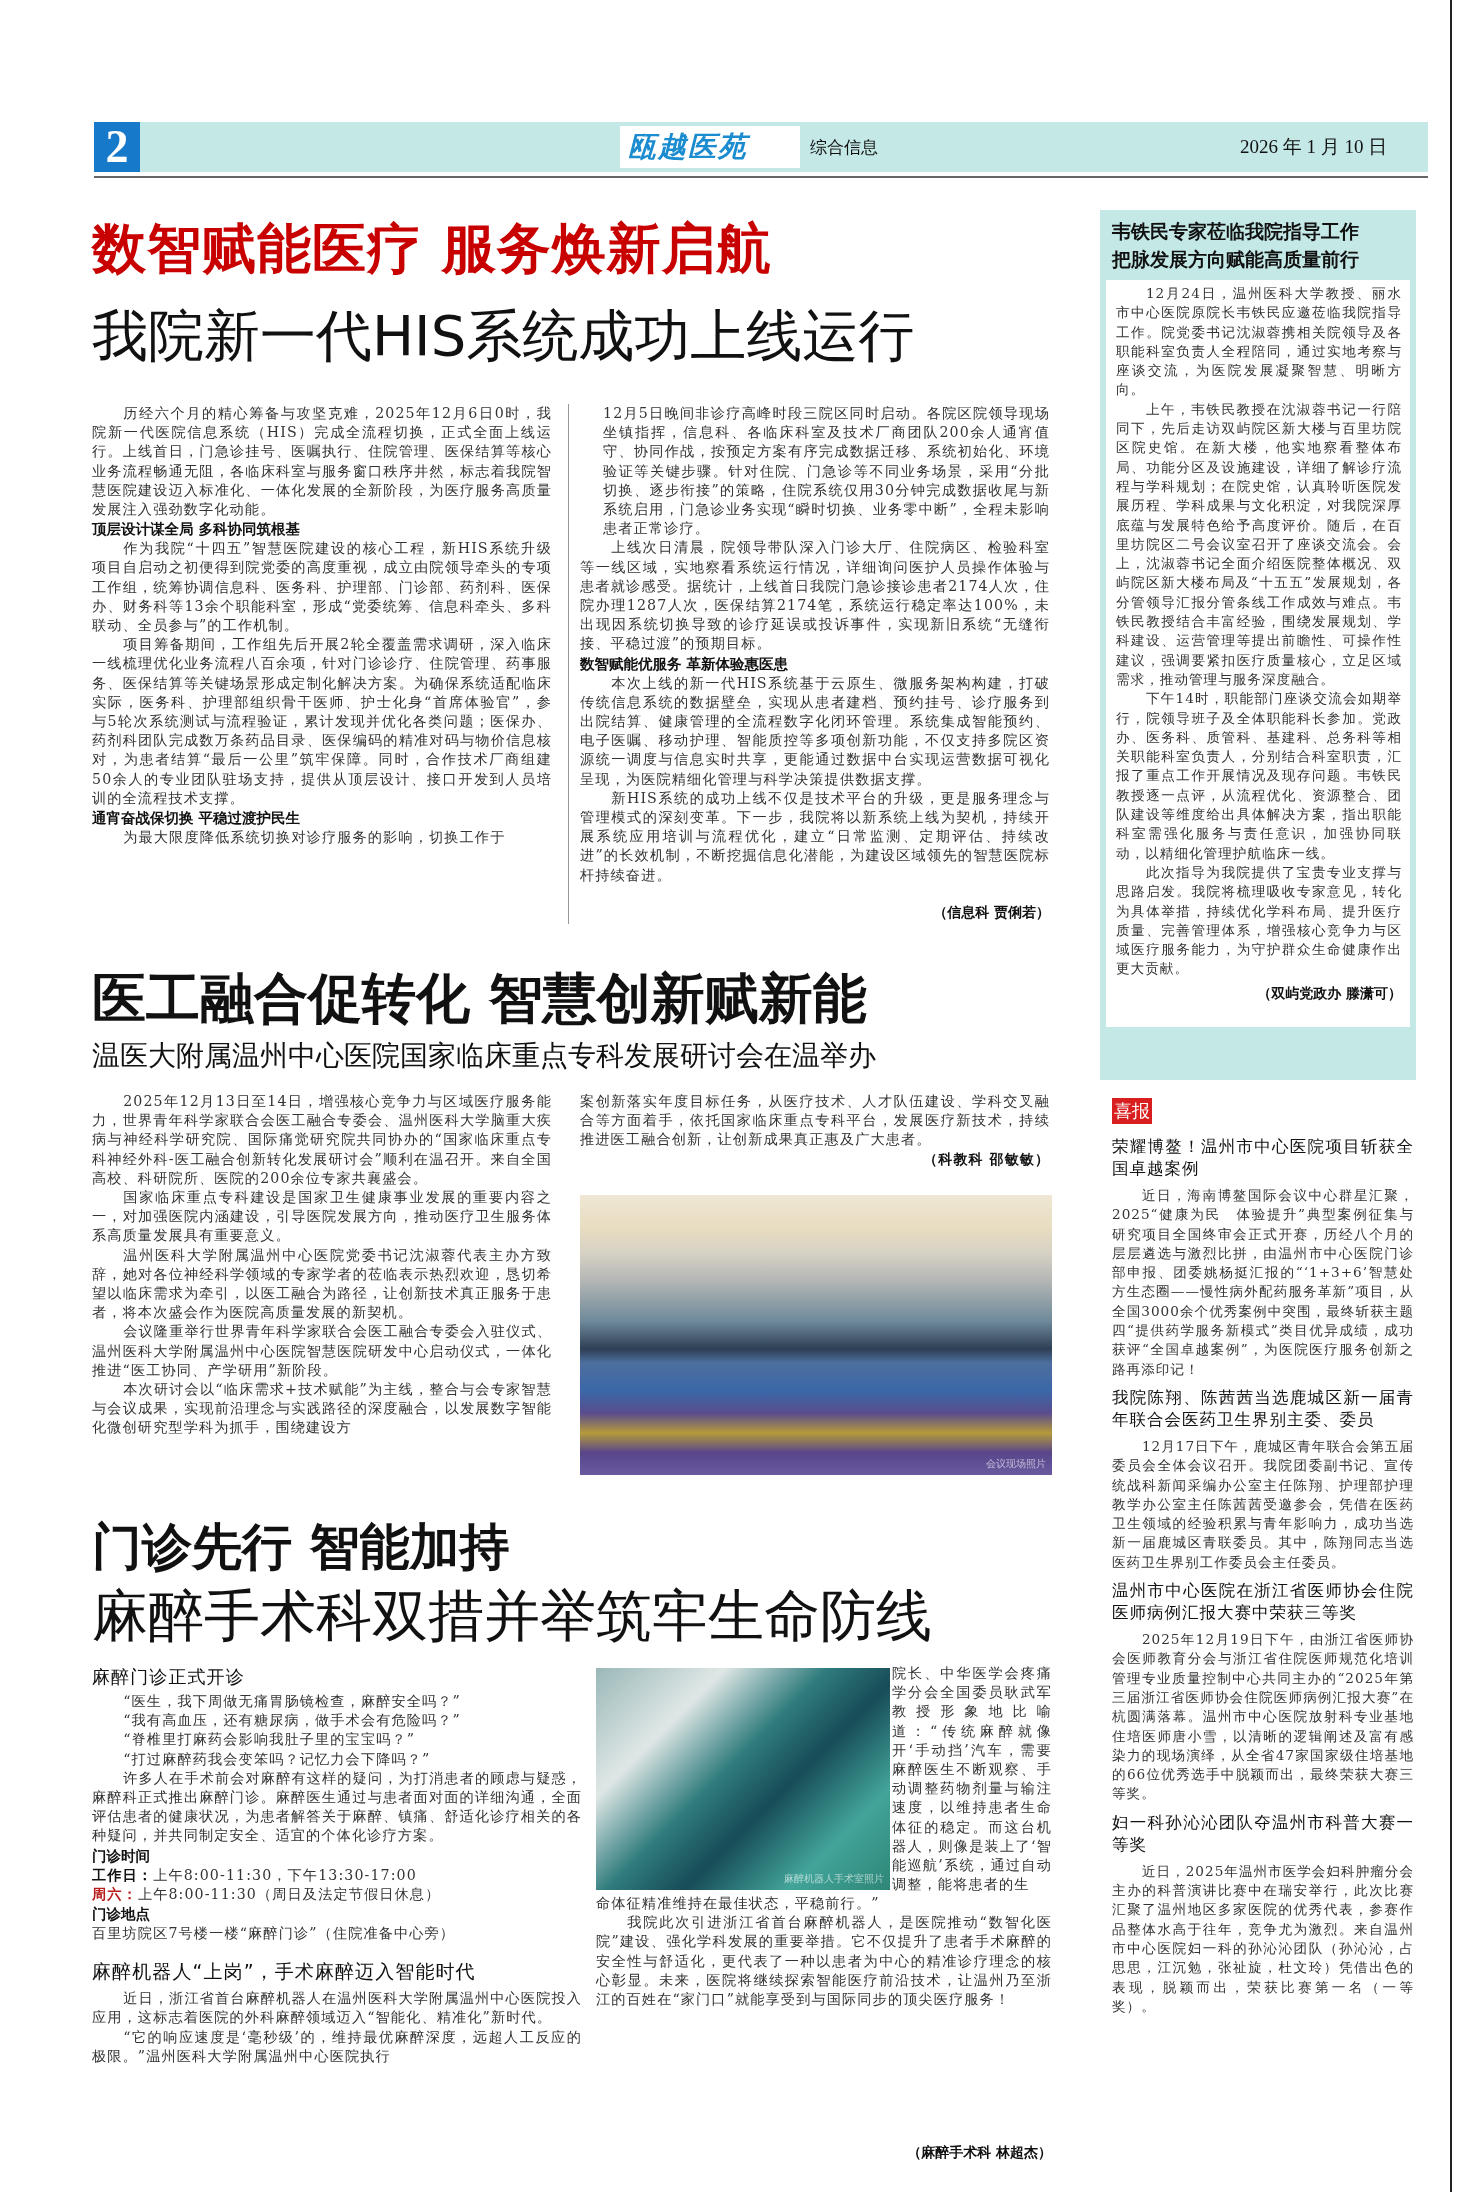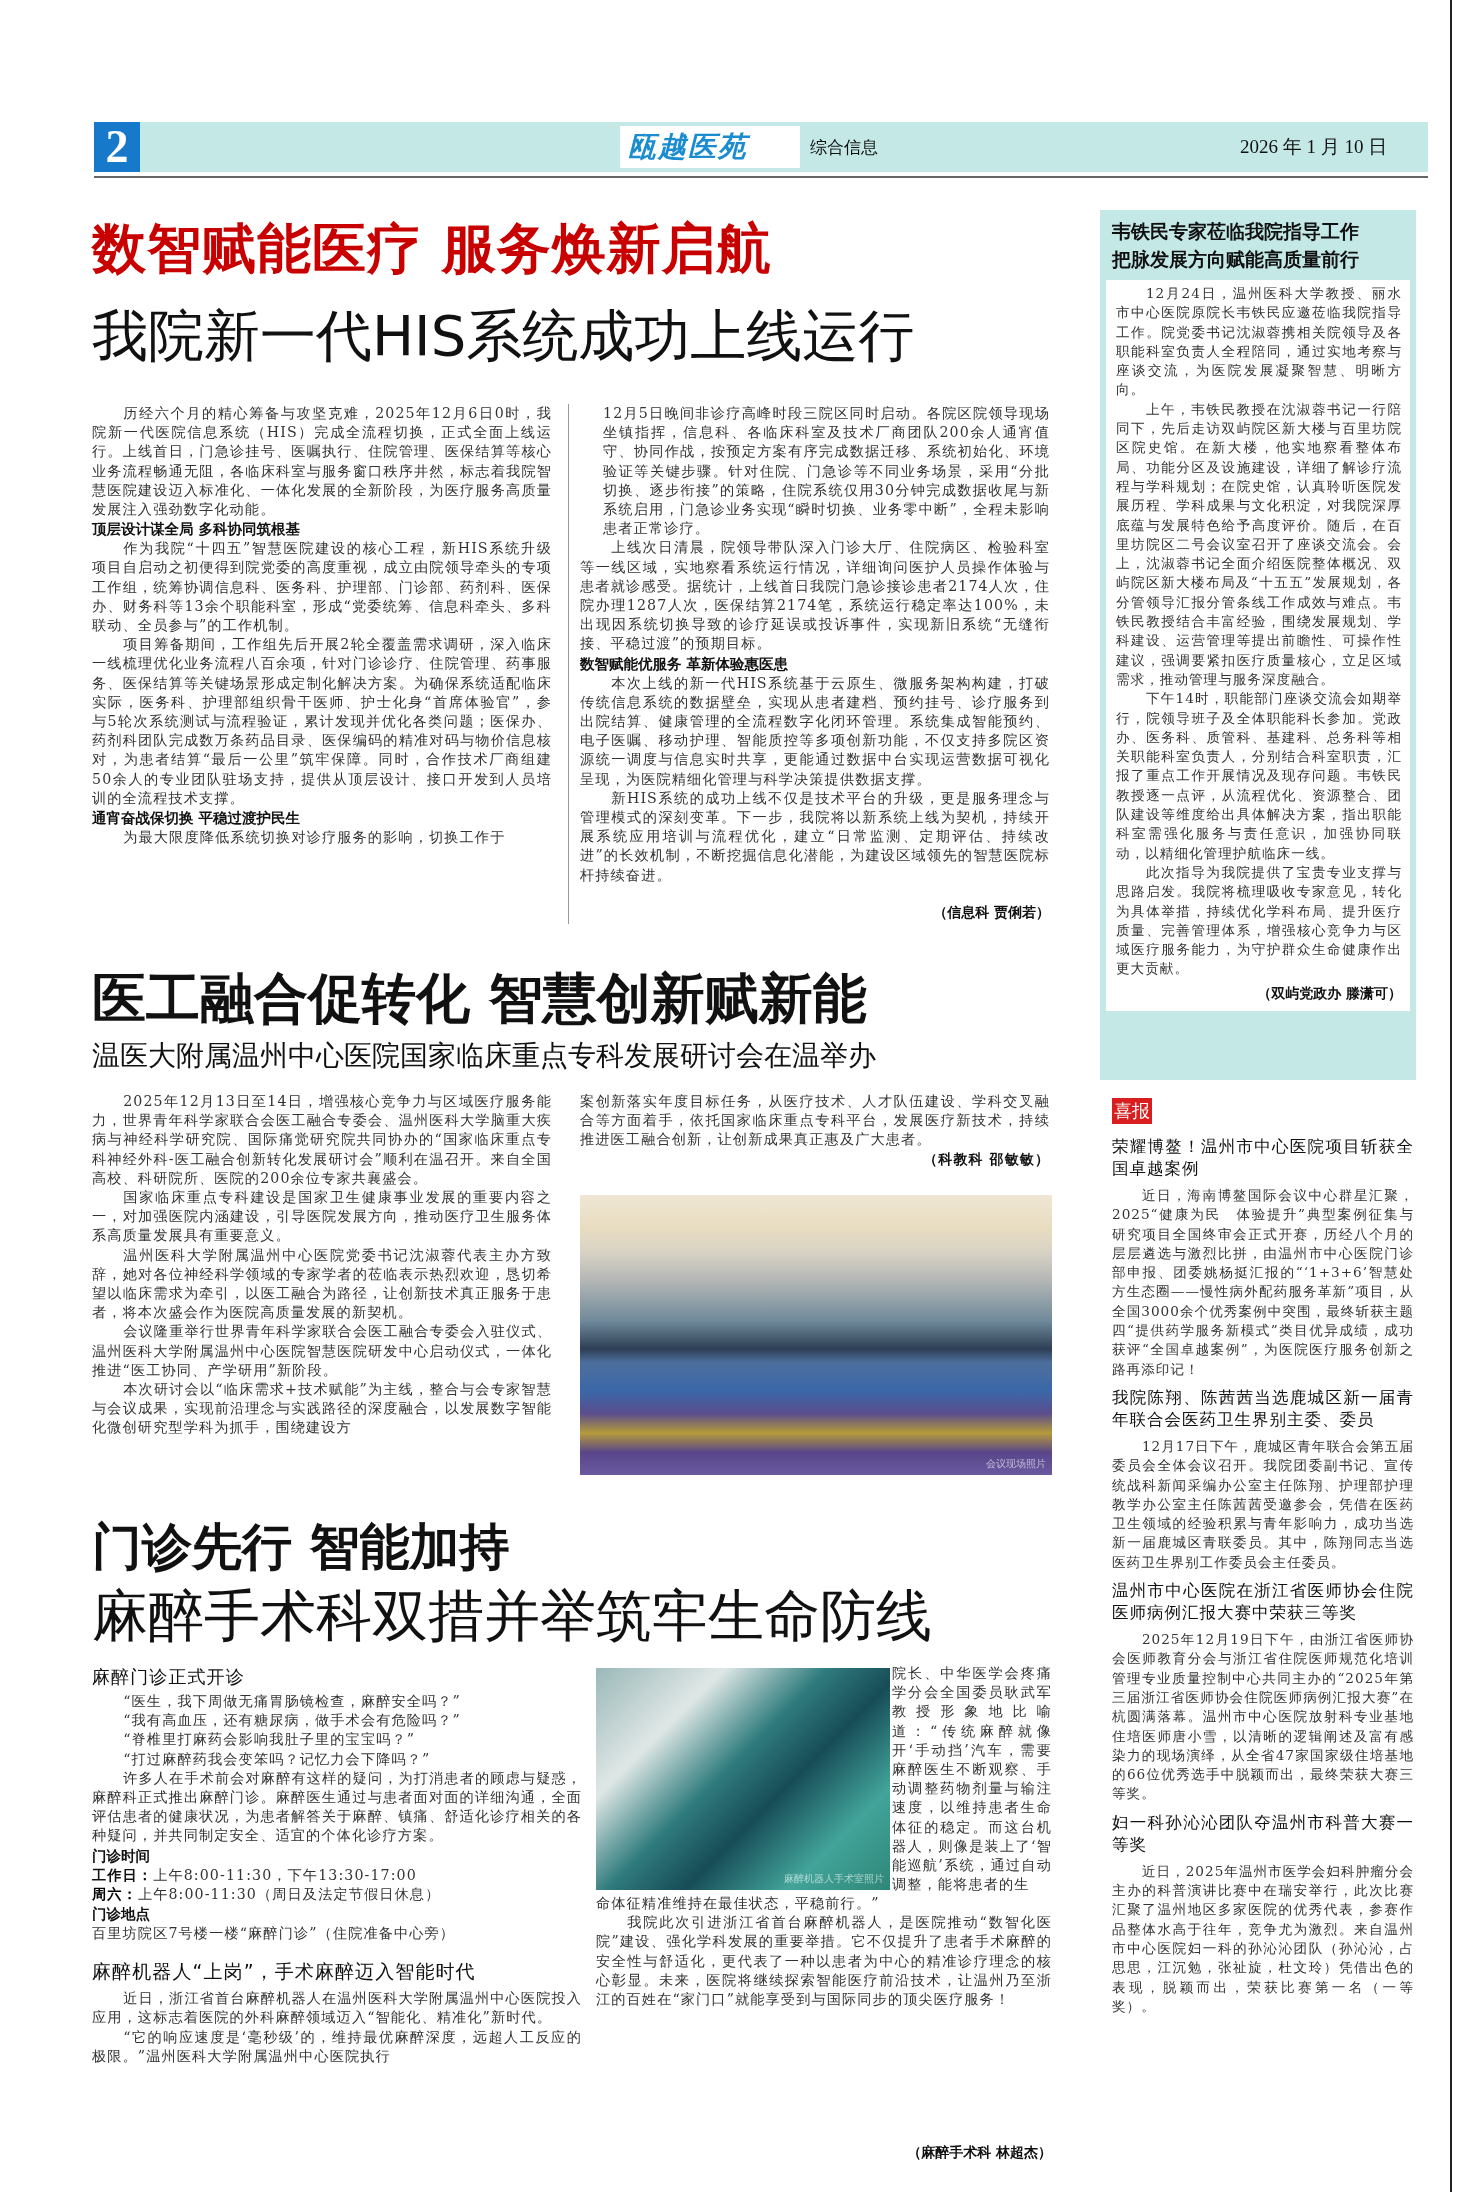--- a/index.html
+++ b/index.html
@@ -68,21 +68,21 @@
   <div class="side-head">
     <div>韦铁民专家莅临我院指导工作</div>
     <div>把脉发展方向赋能高质量前行</div>
   </div>
   <div class="side-body col sm" id="sidebody">
       <p>12月24日，温州医科大学教授、丽水市中心医院原院长韦铁民应邀莅临我院指导工作。院党委书记沈淑蓉携相关院领导及各职能科室负责人全程陪同，通过实地考察与座谈交流，为医院发展凝聚智慧、明晰方向。</p>
       <p>上午，韦铁民教授在沈淑蓉书记一行陪同下，先后走访双屿院区新大楼与百里坊院区院史馆。在新大楼，他实地察看整体布局、功能分区及设施建设，详细了解诊疗流程与学科规划；在院史馆，认真聆听医院发展历程、学科成果与文化积淀，对我院深厚底蕴与发展特色给予高度评价。随后，在百里坊院区二号会议室召开了座谈交流会。会上，沈淑蓉书记全面介绍医院整体概况、双屿院区新大楼布局及“十五五”发展规划，各分管领导汇报分管条线工作成效与难点。韦铁民教授结合丰富经验，围绕发展规划、学科建设、运营管理等提出前瞻性、可操作性建议，强调要紧扣医疗质量核心，立足区域需求，推动管理与服务深度融合。</p>
       <p>下午14时，职能部门座谈交流会如期举行，院领导班子及全体职能科长参加。党政办、医务科、质管科、基建科、总务科等相关职能科室负责人，分别结合科室职责，汇报了重点工作开展情况及现存问题。韦铁民教授逐一点评，从流程优化、资源整合、团队建设等维度给出具体解决方案，指出职能科室需强化服务与责任意识，加强协同联动，以精细化管理护航临床一线。</p>
       <p>此次指导为我院提供了宝贵专业支撑与思路启发。我院将梳理吸收专家意见，转化为具体举措，持续优化学科布局、提升医疗质量、完善管理体系，增强核心竞争力与区域医疗服务能力，为守护群众生命健康作出更大贡献。</p>
     </div>
-  <div class="byline" style="background:#fff;margin:0 -6px;padding:2px 8px 8px">（双屿党政办 滕潇可）</div>
+  <div class="byline" style="background:#fff;margin:0 -6px;padding:2px 8px 24px">（双屿党政办 滕潇可）</div>
 </div>
 
 <div class="abs h-black" style="left:92px;top:968px;">医工融合促转化 智慧创新赋新能</div>
 <div class="abs h-sub2" style="left:92px;top:1038px;text-align:right;">温医大附属温州中心医院国家临床重点专科发展研讨会在温举办</div>
 <div class="abs col" id="a2c1" style="left:92px;top:1092px;width:460px;">
     <p>2025年12月13日至14日，增强核心竞争力与区域医疗服务能力，世界青年科学家联合会医工融合专委会、温州医科大学脑重大疾病与神经科学研究院、国际痛觉研究院共同协办的“国家临床重点专科神经外科-医工融合创新转化发展研讨会”顺利在温召开。来自全国高校、科研院所、医院的200余位专家共襄盛会。</p>
     <p>国家临床重点专科建设是国家卫生健康事业发展的重要内容之一，对加强医院内涵建设，引导医院发展方向，推动医疗卫生服务体系高质量发展具有重要意义。</p>
     <p>温州医科大学附属温州中心医院党委书记沈淑蓉代表主办方致辞，她对各位神经科学领域的专家学者的莅临表示热烈欢迎，恳切希望以临床需求为牵引，以医工融合为路径，让创新技术真正服务于患者，将本次盛会作为医院高质量发展的新契机。</p>
     <p>会议隆重举行世界青年科学家联合会医工融合专委会入驻仪式、温州医科大学附属温州中心医院智慧医院研发中心启动仪式，一体化推进“医工协同、产学研用”新阶段。</p>
     <p>本次研讨会以“临床需求+技术赋能”为主线，整合与会专家智慧与会议成果，实现前沿理念与实践路径的深度融合，以发展数字智能化微创研究型学科为抓手，围绕建设方</p>
@@ -102,21 +102,21 @@
   <div style="font-family:'DejaVu Sans',sans-serif;font-size:18px;line-height:26px;color:#111;margin-bottom:2px">麻醉门诊正式开诊</div>
   <div id="quotes">
       <div style="padding-left: 2.2em;">“医生，我下周做无痛胃肠镜检查，麻醉安全吗？”</div>
       <div style="padding-left: 2.2em;">“我有高血压，还有糖尿病，做手术会有危险吗？”</div>
       <div style="padding-left: 2.2em;">“脊椎里打麻药会影响我肚子里的宝宝吗？”</div>
       <div style="padding-left: 2.2em;">“打过麻醉药我会变笨吗？记忆力会下降吗？”</div>
     </div>
   <p>许多人在手术前会对麻醉有这样的疑问，为打消患者的顾虑与疑惑，麻醉科正式推出麻醉门诊。麻醉医生通过与患者面对面的详细沟通，全面评估患者的健康状况，为患者解答关于麻醉、镇痛、舒适化诊疗相关的各种疑问，并共同制定安全、适宜的个体化诊疗方案。</p>
   <h4>门诊时间</h4>
   <div><b style="font-family:'DejaVu Sans',sans-serif;color:#111">工作日：</b><span>上午8:00-11:30，下午13:30-17:00</span></div>
-  <div><b style="font-family:Liberation Serif, serif;color:#000000">周六：</b><span>上午8:00-11:30（周日及法定节假日休息）</span></div>
+  <div><b style="font-family:Liberation Serif, serif;color:#b91c1c">周六：</b><span>上午8:00-11:30（周日及法定节假日休息）</span></div>
   <h4>门诊地点</h4>
   <div>百里坊院区7号楼一楼“麻醉门诊”（住院准备中心旁）</div>
   <div style="font-family:'DejaVu Sans',sans-serif;font-size:19px;line-height:28px;color:#111;margin:14px 0 4px">麻醉机器人“上岗”，手术麻醉迈入智能时代</div>
   <div id="s2p">
       <p>近日，浙江省首台麻醉机器人在温州医科大学附属温州中心医院投入应用，这标志着医院的外科麻醉领域迈入“智能化、精准化”新时代。</p>
       <p>“它的响应速度是‘毫秒级’的，维持最优麻醉深度，远超人工反应的极限。”温州医科大学附属温州中心医院执行</p>
     </div>
 </div>
 
 <div class="abs photo2">

